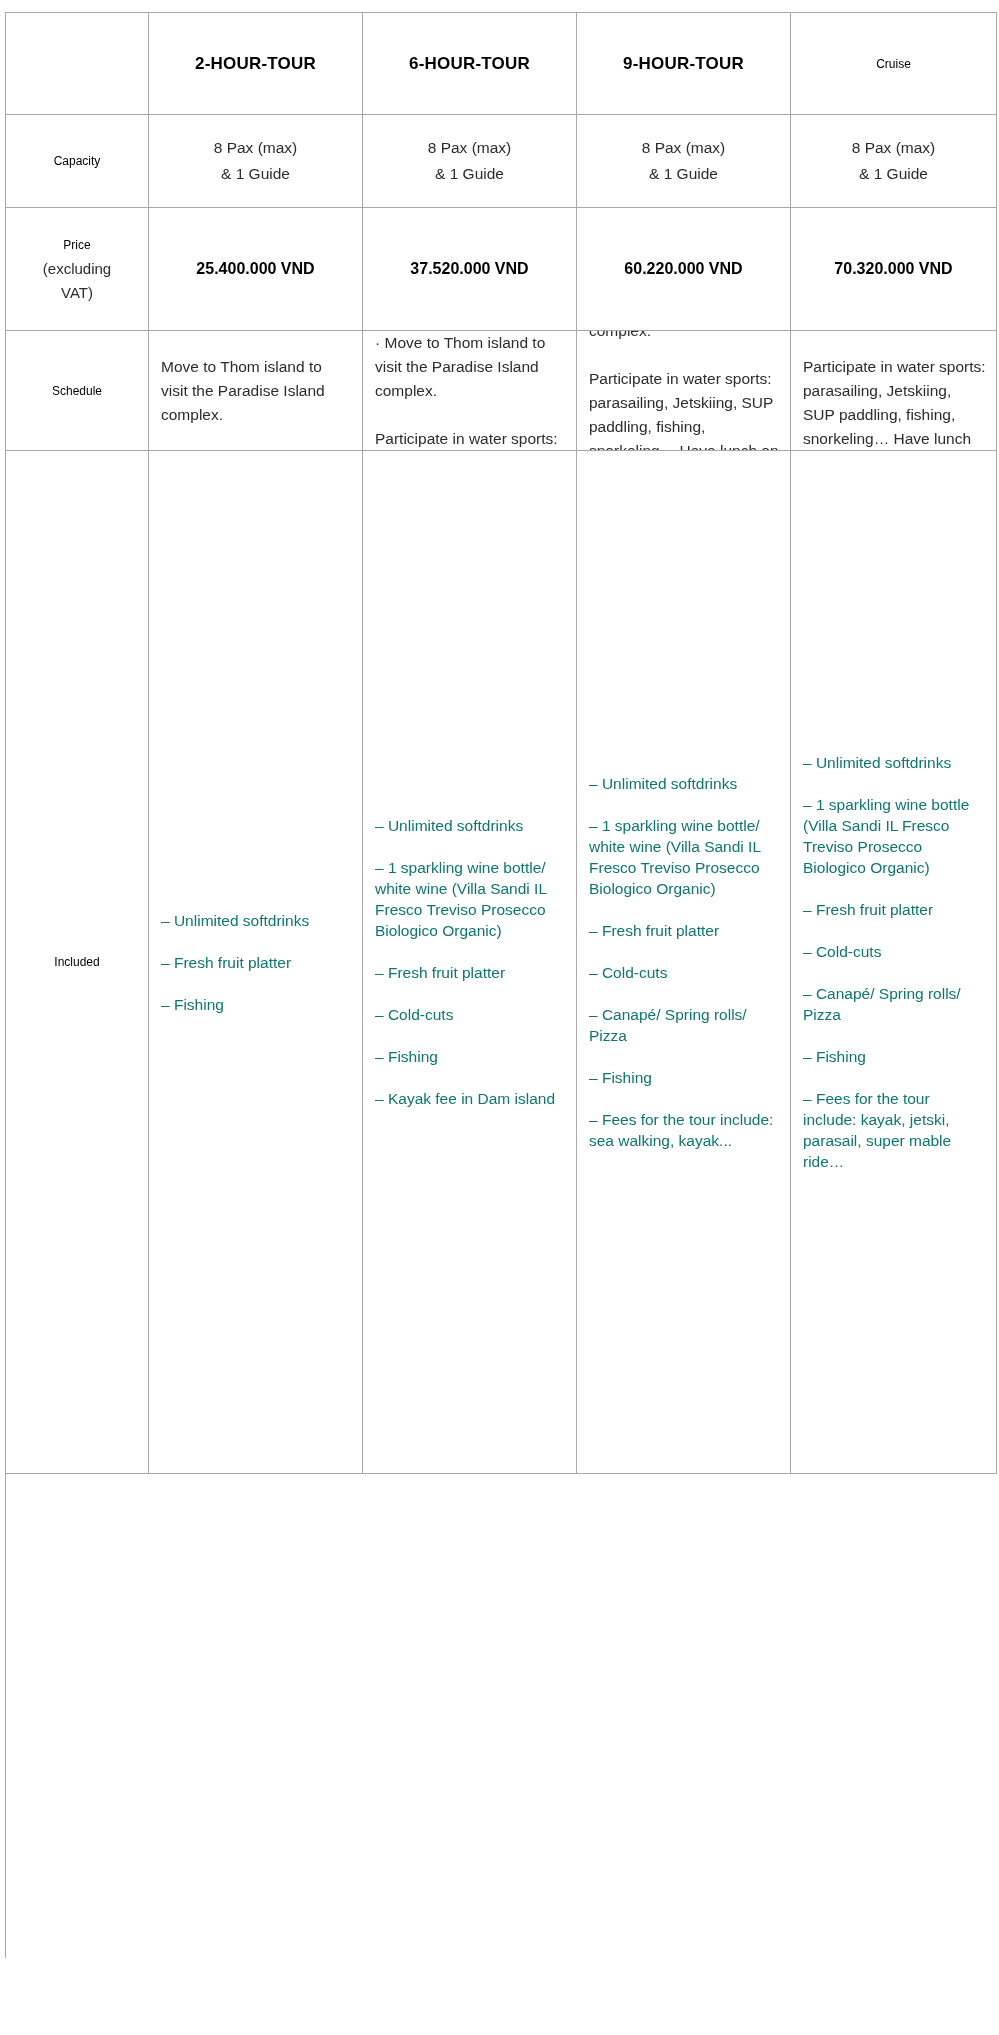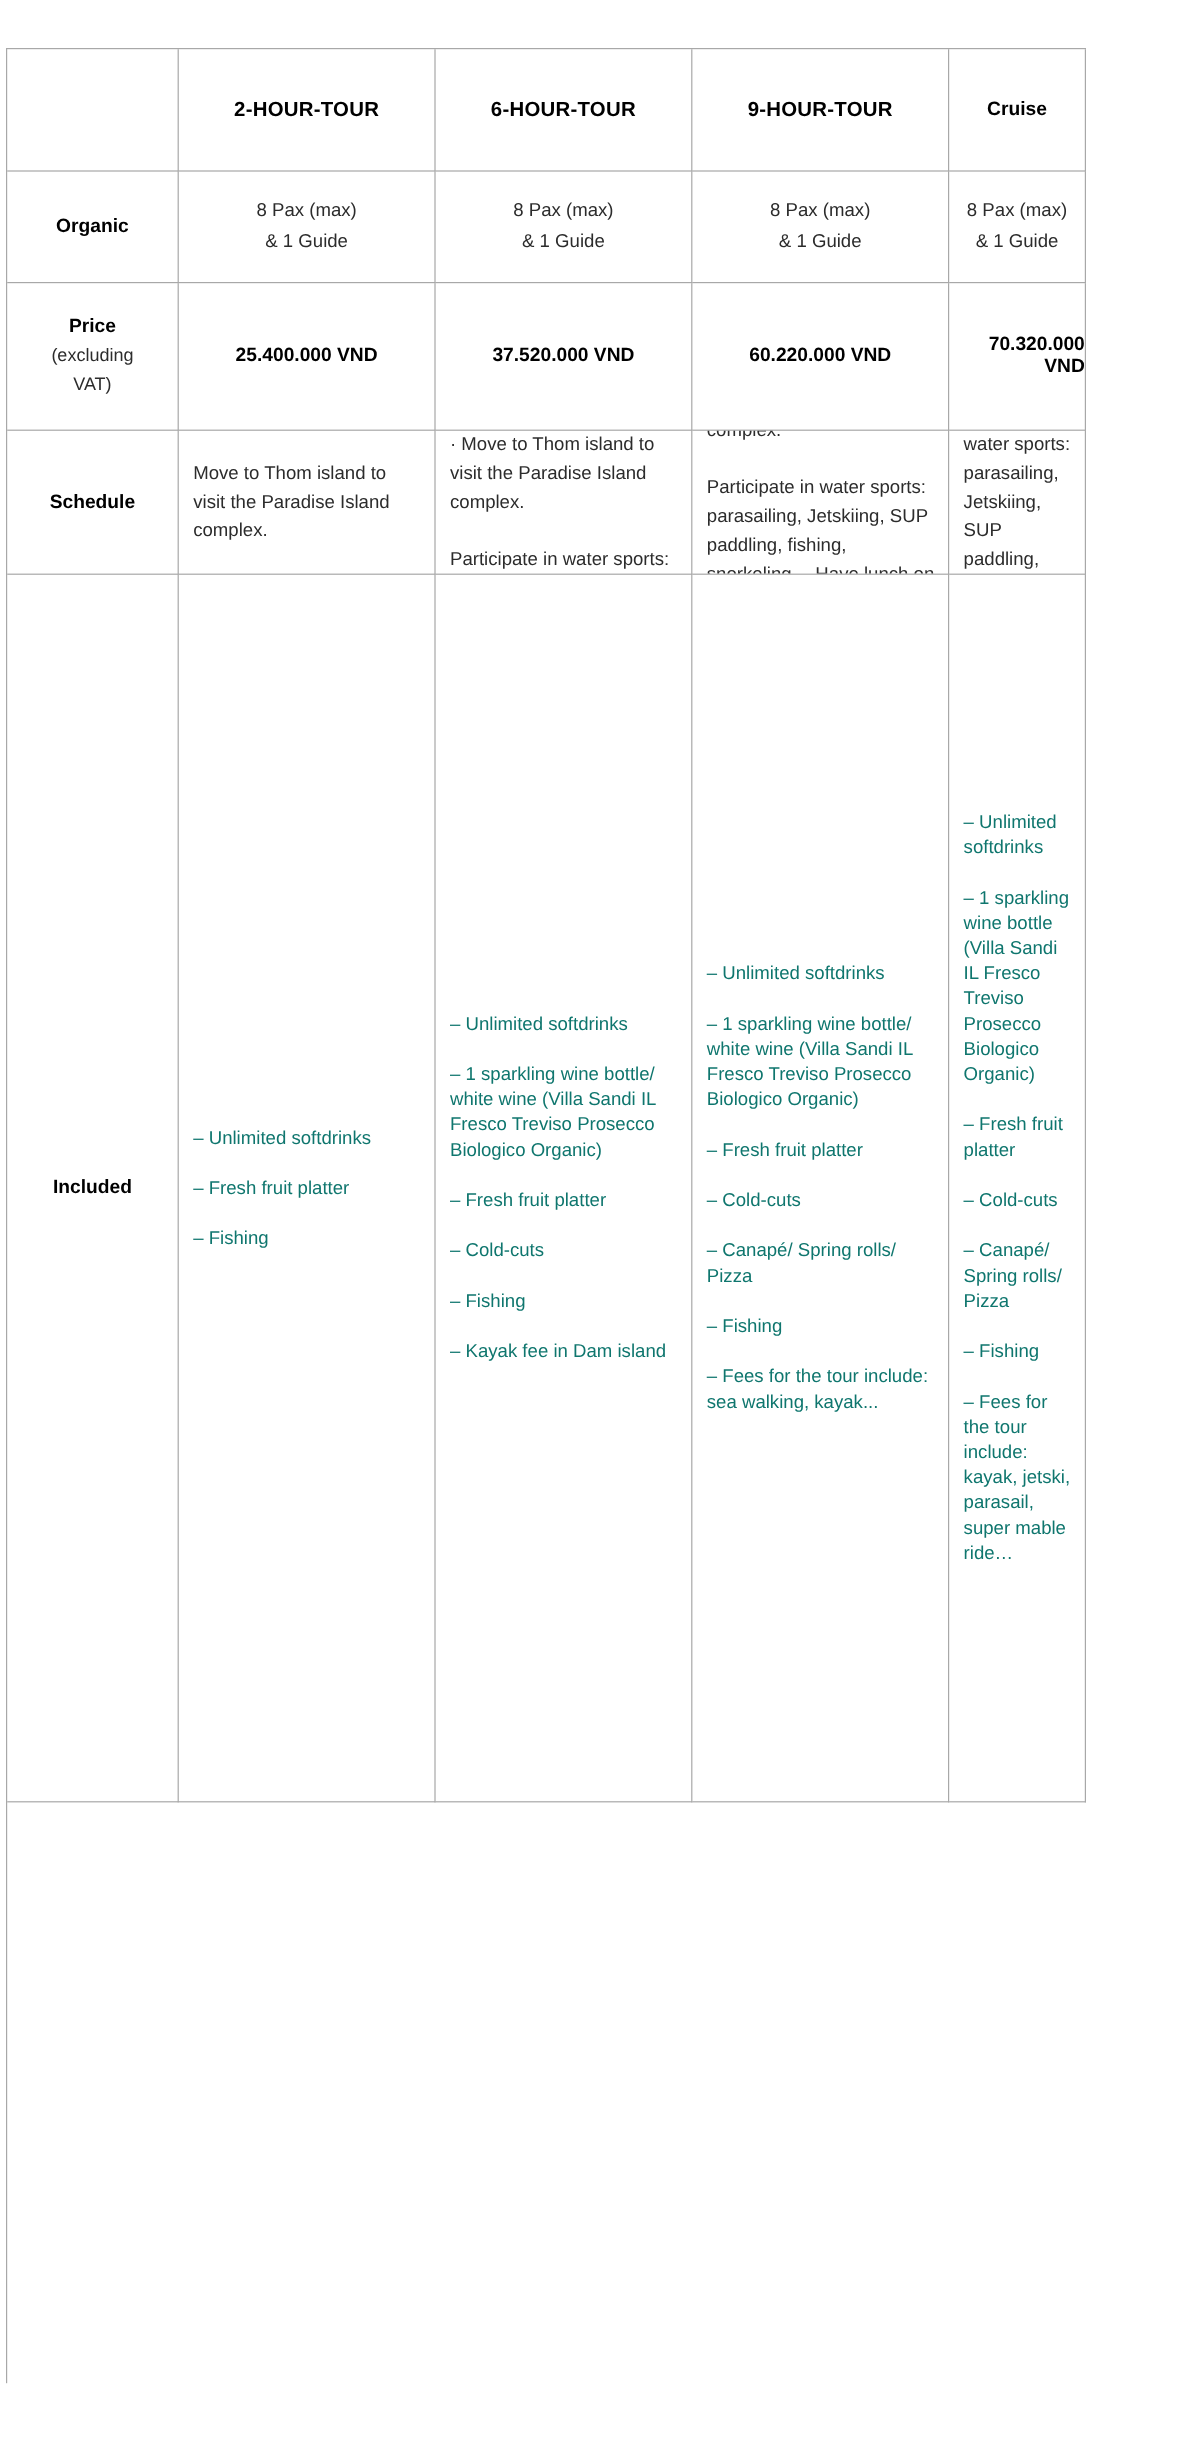--- a/index.html
+++ b/index.html
@@ -5,43 +5,42 @@
   * { margin:0; padding:0; box-sizing:border-box; }
   html,body { background:#ffffff; }
   body {
     width:999px; height:2035px;
     font-family:"Liberation Sans", sans-serif;
     color:#222222;
     position:relative;
   }
   .pricing-table {
     position:absolute; left:5px; top:12px;
-    width:900px; height:1946px;
+    width:992px; height:1946px;
     display:grid;
     grid-template-columns:143px 214px 214px 214px 1fr;
     grid-template-rows:102px 93px 123px 120px 1023px 1fr;
     border-top:1px solid #a8a8a8;
     border-left:1px solid #a8a8a8;
     background:#ffffff;
-    margin-top:28px;
   }
   .cell {
     border-right:1px solid #a8a8a8;
     border-bottom:1px solid #a8a8a8;
     display:flex; flex-direction:column;
     justify-content:center; align-items:center;
     text-align:center;
     overflow:hidden;
   }
   .span4 { grid-column:2 / 6; }
   .hdr {
     font-weight:bold; font-size:17px; color:#000000;
     letter-spacing:0.2px;
   }
-  .rowlabel { font-weight:bold; font-size:16px; color:#000000; line-height:24px; }
+  .rowlabel { font-weight:normal; font-size:12px; color:#000000; line-height:24px; }
   .note { font-weight:normal; font-size:15px; color:#2c2c2c; line-height:24px; }
   .boldval { font-weight:bold; font-size:16px; color:#000000;text-align:right; }
   .plain { font-size:15.5px; line-height:26px; color:#2c2c2c; }
   .pre { white-space:pre-line; }
   .lefty {
     align-items:flex-start; text-align:left;
     padding:8px 10px 8px 12px;
   }
   .schedule-text { font-size:15.5px; line-height:24px; color:#2c2c2c; }
   .included-text { font-size:15.5px; line-height:21px; color:#0f766e; }
@@ -51,21 +50,21 @@
 
 <div class="pricing-table">
 
   <div class="cell"></div>
   <div class="cell hdr">2-HOUR-TOUR</div>
   <div class="cell hdr">6-HOUR-TOUR</div>
   <div class="cell hdr">9-HOUR-TOUR</div>
 
   <div class="cell rowlabel">Cruise</div>
 
-  <div class="cell rowlabel">Organic</div>
+  <div class="cell rowlabel">Capacity</div>
   <div class="cell plain pre">8 Pax (max)
 &amp; 1 Guide</div>
   <div class="cell plain pre">8 Pax (max)
 &amp; 1 Guide</div>
   <div class="cell plain pre">8 Pax (max)
 &amp; 1 Guide</div>
   <div class="cell plain pre">8 Pax (max)
 &amp; 1 Guide</div>
 
   <div class="cell">

